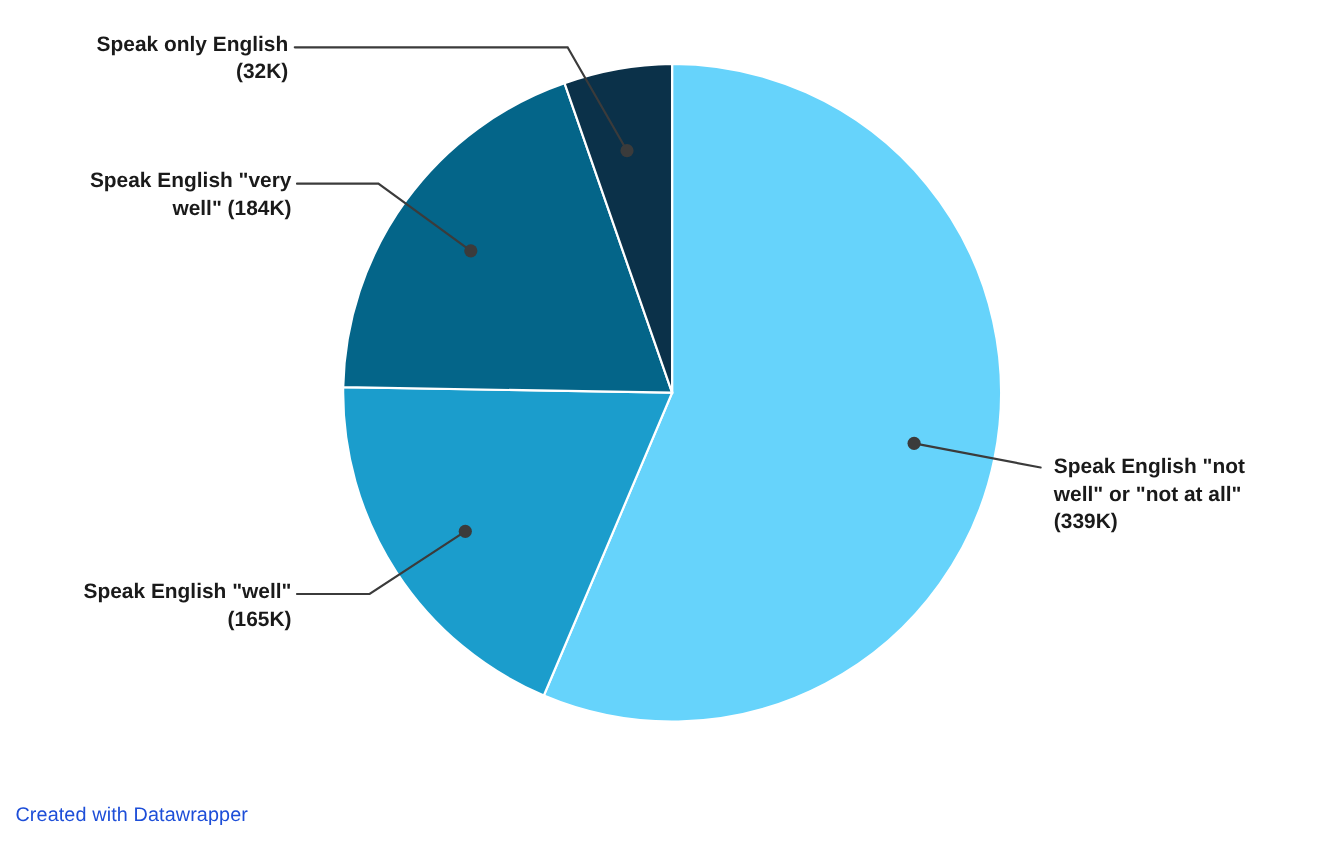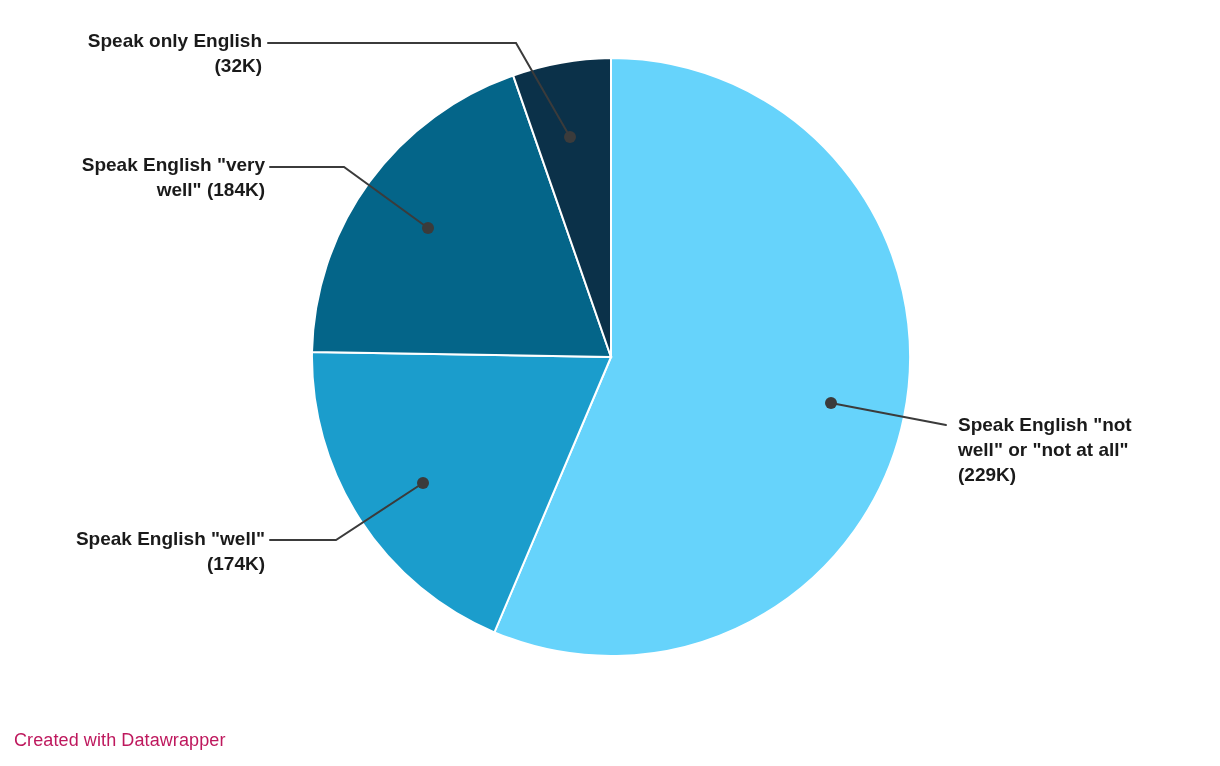--- a/index.html
+++ b/index.html
@@ -79,21 +79,21 @@
     width: 215px;
   }
 
   .footer-credit {
     position: absolute;
     left: 14px;
     top: 729px;
     font-family: "Liberation Sans", sans-serif;
     font-size: 18px;
     line-height: 22px;
-    color: #be185d;
+    color: #1d4ed8;
     letter-spacing: 0.1px;
   }
 </style>
 </head>
 <body>
 
 <div id="chart-root">
 
   <svg class="chart-svg" viewBox="0 0 1220 766" aria-hidden="true">
 
@@ -133,24 +133,24 @@
   </div>
 
   <div class="callout left" id="callout-very-well">
     <span class="lbl">Speak English "very</span><br>
     <span class="lbl">well"</span>
     <span class="val">(184K)</span>
   </div>
 
   <div class="callout left" id="callout-well">
     <span class="lbl">Speak English "well"</span><br>
-    <span class="val">(174K)</span>
+    <span class="val">(165K)</span>
   </div>
 
   <div class="callout right" id="callout-not-well">
     <span class="lbl">Speak English "not</span><br>
     <span class="lbl">well" or "not at all"</span><br>
-    <span class="val">(229K)</span>
+    <span class="val">(339K)</span>
   </div>
 
   <div class="footer-credit">Created with Datawrapper</div>
 
 </div>
 
 </body></html>

